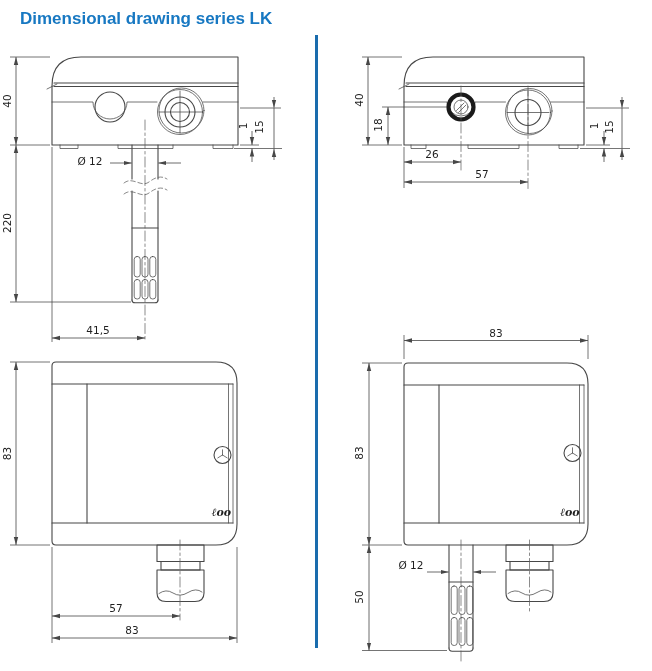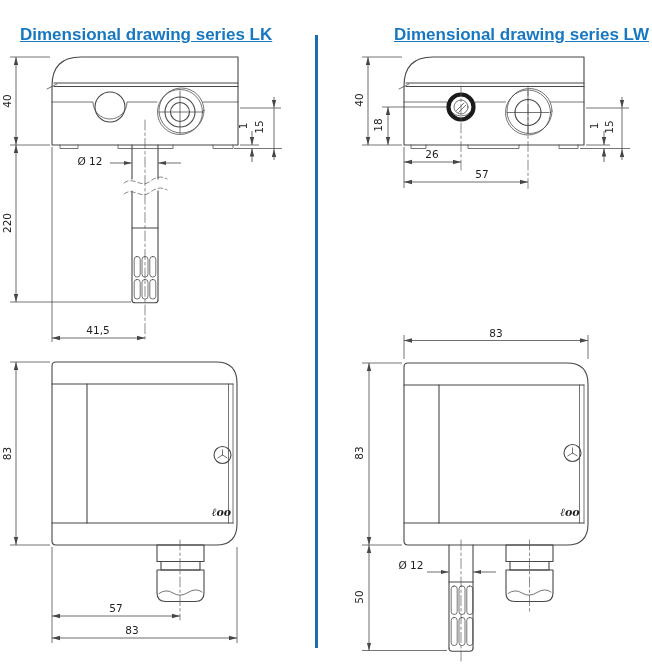--- a/index.html
+++ b/index.html
@@ -1,40 +1,39 @@
 <!DOCTYPE html>
 <html><head>
 <meta charset="utf-8">
 <style>
   html,body{margin:0;padding:0;background:#ffffff;}
   #stage{position:relative;width:652px;height:671px;background:#ffffff;overflow:hidden;
          font-family:"Liberation Sans",sans-serif;}
-  .title{position:absolute;top:24px;font:700 17px/1.25 "Liberation Sans",sans-serif;
-         color:#1778c2;white-space:nowrap;text-decoration:underline;}
+  .title{position:absolute;top:8px;font:700 17px/1.25 "Liberation Sans",sans-serif;
+         color:#1778c2;white-space:nowrap;}
   #lk-title{left:20px;}
   #lw-title{left:394px;}
   .divider{position:absolute;left:315px;top:35px;width:3.4px;height:613px;background:#1a6cad;}
   svg{position:absolute;left:0;top:0;}
   .ln{stroke:#474747;fill:none;stroke-width:1.1;stroke-linejoin:round;stroke-linecap:round;}
   .thin{stroke-width:0.75;}
   .cl{stroke:#5a5a5a;stroke-width:0.7;stroke-dasharray:10 3 2.5 3;fill:none;}
   .brk{stroke:#6a6a6a;stroke-width:0.8;stroke-dasharray:4.5 2.8;fill:none;}
   .dim{stroke:#474747;stroke-width:0.8;fill:none;}
   .dim text{stroke:none;}
   text.dt{fill:#1f1f1f;font:10.5px "DejaVu Sans",sans-serif;stroke:none;}
   .ring{stroke:#1a1a1a;stroke-width:4.2;fill:none;}
   .logo{font:italic 700 11px "DejaVu Serif",serif;fill:#1f1f1f;stroke:none;}
 </style>
 </head>
 <body>
 
 <div id="stage">
 
   <div class="title" id="lk-title">Dimensional drawing series LK</div>
-  <div class="title" id="lw-title">Dimensional drawing series LW</div>
   <div class="divider"></div>
 
   <svg width="652" height="671" viewBox="0 0 652 671">
     <defs>
       <marker id="ah" refX="8" refY="3" markerWidth="9" markerHeight="6" orient="auto-start-reverse" markerUnits="userSpaceOnUse">
         <path d="M0,0.8 L8,3 L0,5.2 z" fill="#474747"></path>
       </marker>
     </defs>
 
     <g class="ln">

